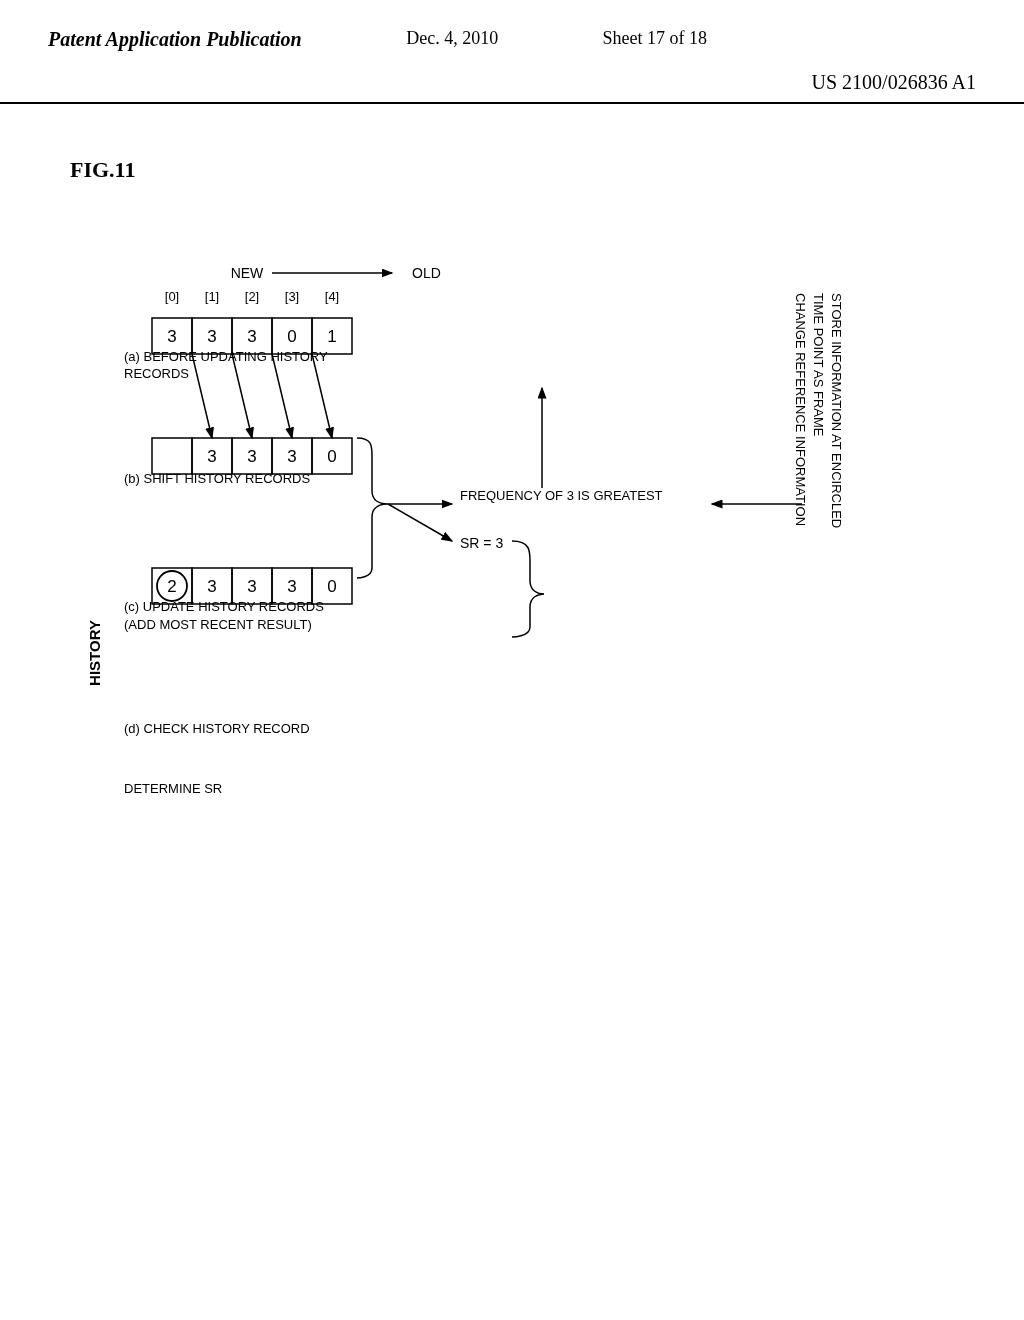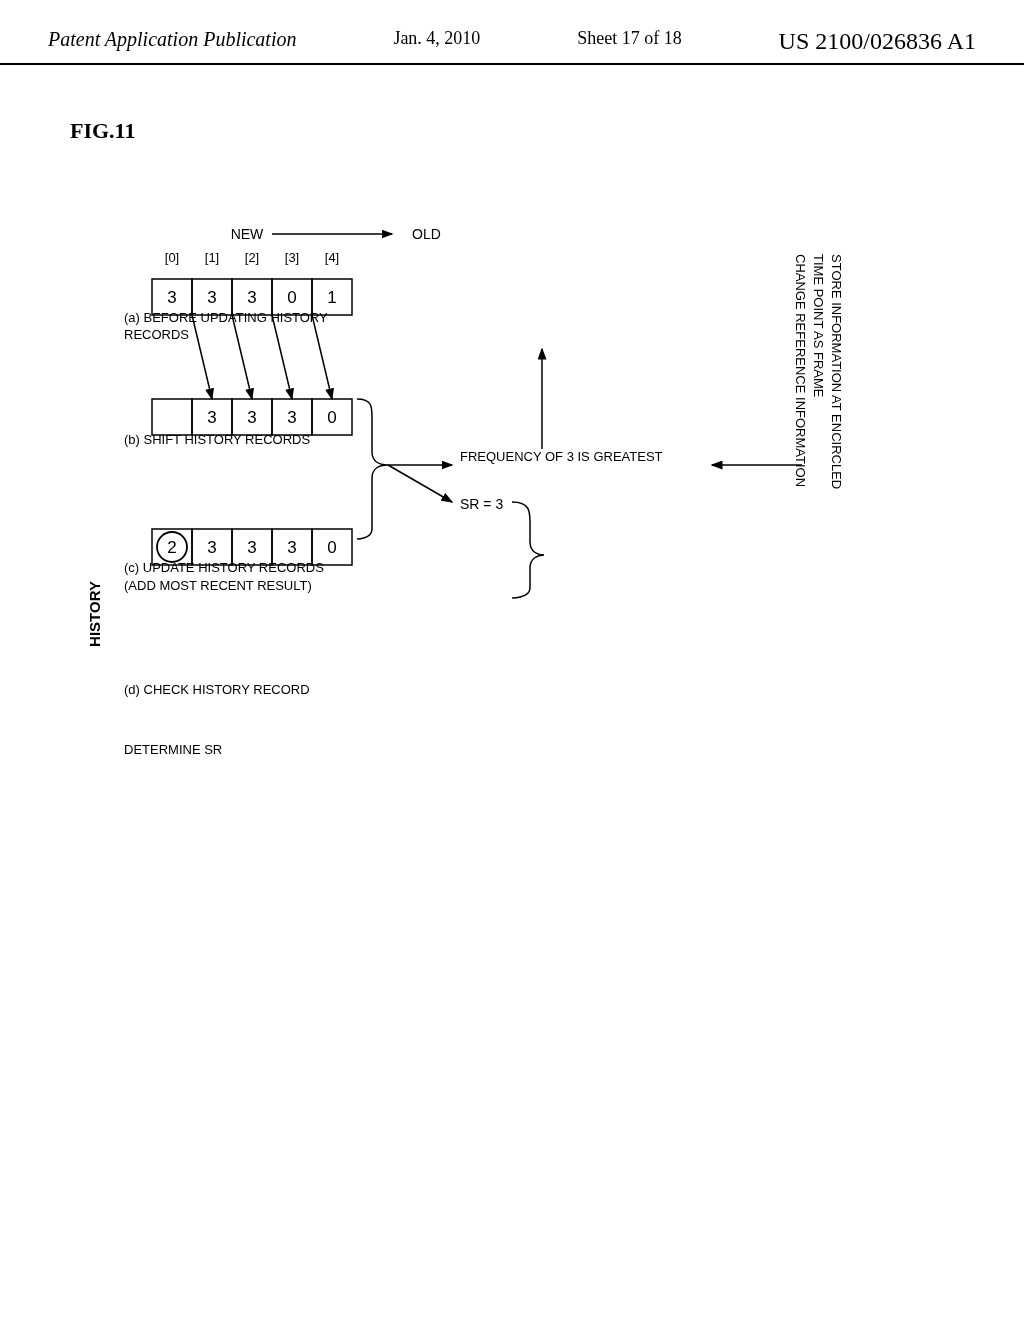--- a/index.html
+++ b/index.html
@@ -15,31 +15,32 @@
     
     .header {
       display: flex;
       justify-content: space-between;
       align-items: flex-start;
       padding: 28px 48px 0 48px;
       border-bottom: 2px solid #000;
       padding-bottom: 8px;
     }
     .header-left {
-      font-weight: normal;
+      font-weight: bold;
       font-size: 20px;
       font-style: italic;
     }
     .header-center {
       font-size: 18px;
       text-align: center;
     }
     .header-right {
-      font-size: 24px;
+      font-size: 20px;
       text-align: right;
+      margin-top: 43px;
     }
 
     
     .content {
       padding: 30px 60px;
       position: relative;
     }
 
     
     .fig-title {
@@ -47,21 +48,21 @@
       font-weight: bold;
       margin-bottom: 20px;
       margin-left: 20px;
     }
   </style>
 </head>
 <body>
 
 <div class="header">
   <div class="header-left">Patent Application Publication</div>
-  <div class="header-center">Jan. 4, 2010</div>
+  <div class="header-center">Dec. 4, 2010</div>
   <div class="header-center">Sheet 17 of 18</div>
   <div class="header-right">US 2100/026836 A1</div>
 </div>
 
 <div class="content">
 <div class="fig-title">FIG.11</div>
 <div class="diagram-wrap">
 <svg width="920" height="1100" viewBox="0 0 920 1100" xmlns="http://www.w3.org/2000/svg" font-family="Arial, sans-serif">
   <defs>
     <marker id="arr" markerWidth="8" markerHeight="6" refX="7" refY="3" orient="auto">

